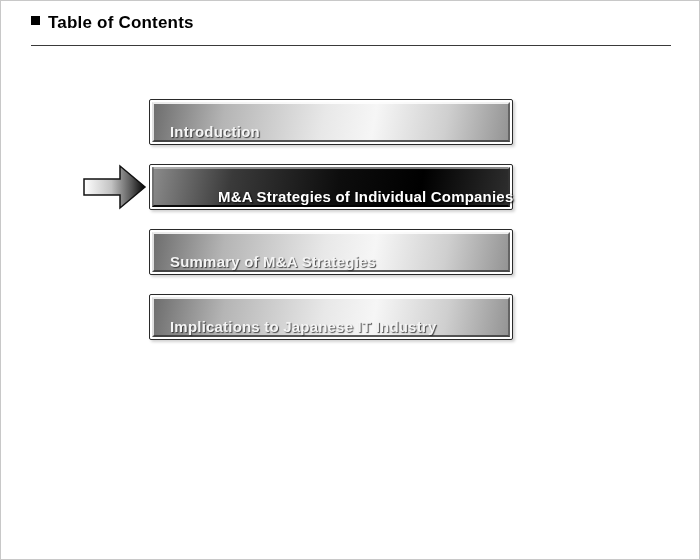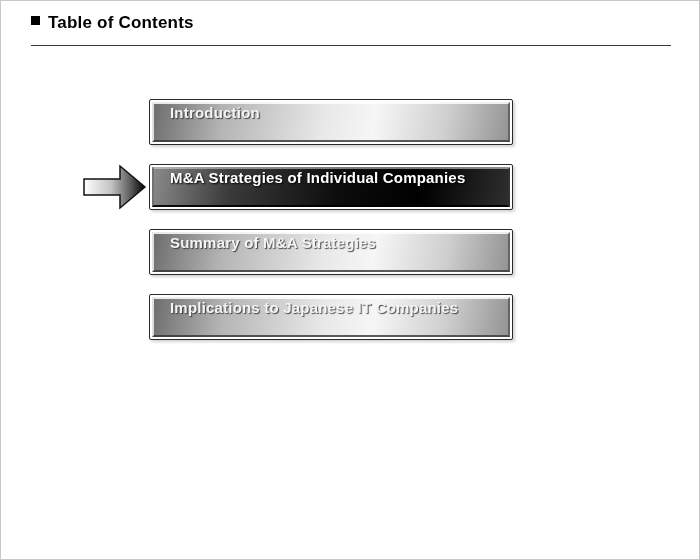--- a/index.html
+++ b/index.html
@@ -36,21 +36,21 @@
     height: 46px;
     border: 1px solid #2a2a2a;
     border-radius: 2px;
     background: #ffffff;
     padding: 2px;
     box-shadow: 2px 2px 3px rgba(0,0,0,0.18);
     cursor: pointer;
   }
   .bar-inner {
     height: 100%;
-    display: flex; align-items: flex-start;
+    display: flex; align-items: flex-end;
     padding-left: 16px;
     background: linear-gradient(100deg,
       #6e6e6e 0%, #b5b5b5 20%, #e8e8e8 48%,
       #f6f6f6 62%, #cfcfcf 82%, #949494 100%);
     border-top: 2px solid rgba(255,255,255,0.85);
     border-left: 2px solid rgba(255,255,255,0.70);
     border-bottom: 2px solid rgba(55,55,55,0.80);
     border-right: 2px solid rgba(95,95,95,0.70);
   }
   .toc-row.selected .bar-inner {
@@ -64,20 +64,21 @@
   }
   .bar-label {
     font-size: 15px; font-weight: bold;
     color: #f4f4f4; letter-spacing: 0.2px;
     text-shadow: 1px 1px 1px rgba(45,45,45,0.85);
     white-space: nowrap;
   }
   .toc-row.selected .bar-label {
     color: #ffffff;
     text-shadow: 1px 1px 2px #000000;
+    margin-left: 48px;
   }
 
   
   .arrow-wrap {
     position: absolute;
     left: -68px; top: 50%;
     transform: translateY(-50%);
     width: 66px; height: 54px;
     pointer-events: none;
   }
@@ -116,16 +117,16 @@
         </svg>
       </span>
     </div>
     <div class="toc-row">
       <div class="bar-inner">
         <span class="bar-label">Summary of M&amp;A Strategies</span>
       </div>
     </div>
     <div class="toc-row">
       <div class="bar-inner">
-        <span class="bar-label">Implications to Japanese IT Companies</span>
+        <span class="bar-label">Implications to Japanese IT Industry</span>
       </div>
     </div>
   </div>
 
 </body></html>

